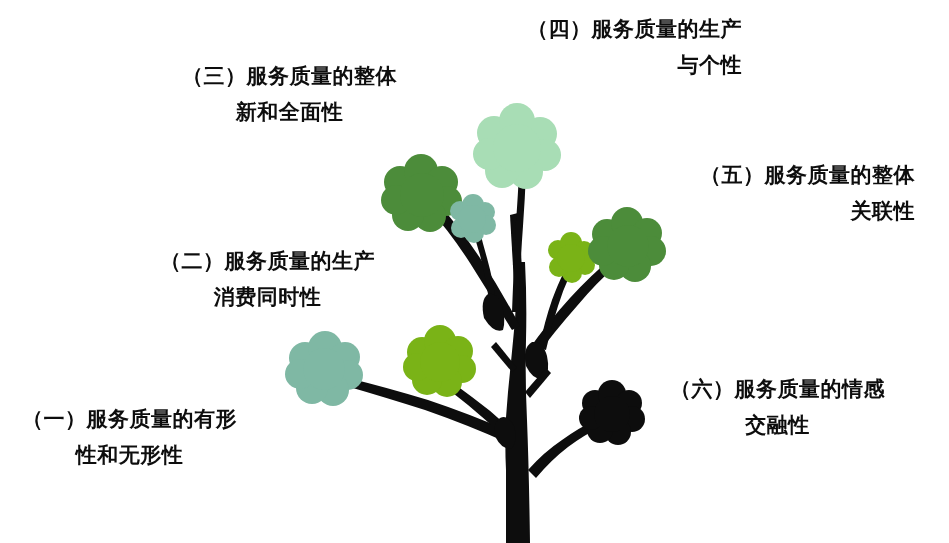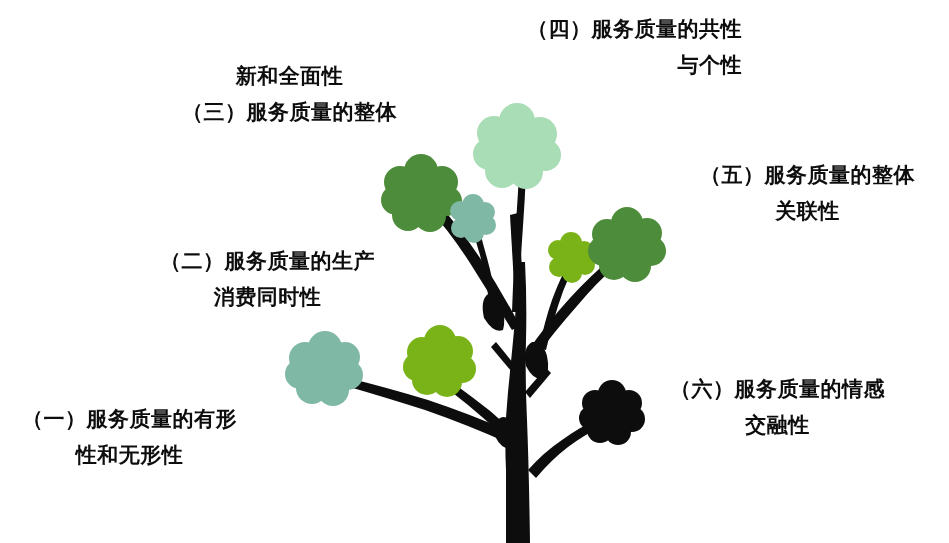--- a/index.html
+++ b/index.html
@@ -29,21 +29,21 @@
   }
   .lbl-1 { left: 22px;  top: 401px; text-align: left; }
   .lbl-1 .ln2 { text-align: center; }
   .lbl-2 { left: 160px; top: 243px; text-align: left; }
   .lbl-2 .ln2 { text-align: center; }
   .lbl-3 { left: 182px; top: 58px;  text-align: left; }
   .lbl-3 .ln2 { text-align: center; }
   .lbl-4 { left: 527px; top: 11px;  text-align: left; }
   .lbl-4 .ln2 { text-align: right; }
   .lbl-5 { left: 700px; top: 157px; text-align: left; }
-  .lbl-5 .ln2 { text-align: center; }
+  .lbl-5 .ln2 { text-align: right; }
   .lbl-6 { left: 670px; top: 371px; text-align: left; }
   .lbl-6 .ln2 { text-align: center; }
 
   #tree-svg {
     position: absolute;
     left: 0;
     top: 0;
     width: 949px;
     height: 543px;
   }
@@ -182,26 +182,26 @@
     <span class="ln ln1">（二）服务质量的生产</span>
     <span class="ln ln2">消费同时性</span>
   </div>
 
   <div class="label lbl-1">
     <span class="ln ln1">（一）服务质量的有形</span>
     <span class="ln ln2">性和无形性</span>
   </div>
 
   <div class="label lbl-3">
+    <span class="ln ln1">（三）服务质量的整体</span>
     <span class="ln ln2">新和全面性</span>
-    <span class="ln ln1">（三）服务质量的整体</span>
   </div>
 
   <div class="label lbl-4">
-    <span class="ln ln1">（四）服务质量的共性</span>
+    <span class="ln ln1">（四）服务质量的生产</span>
     <span class="ln ln2">与个性</span>
   </div>
 
   <div class="label lbl-5">
     <span class="ln ln1">（五）服务质量的整体</span>
     <span class="ln ln2">关联性</span>
   </div>
 
   <div class="label lbl-6">
     <span class="ln ln1">（六）服务质量的情感</span>

